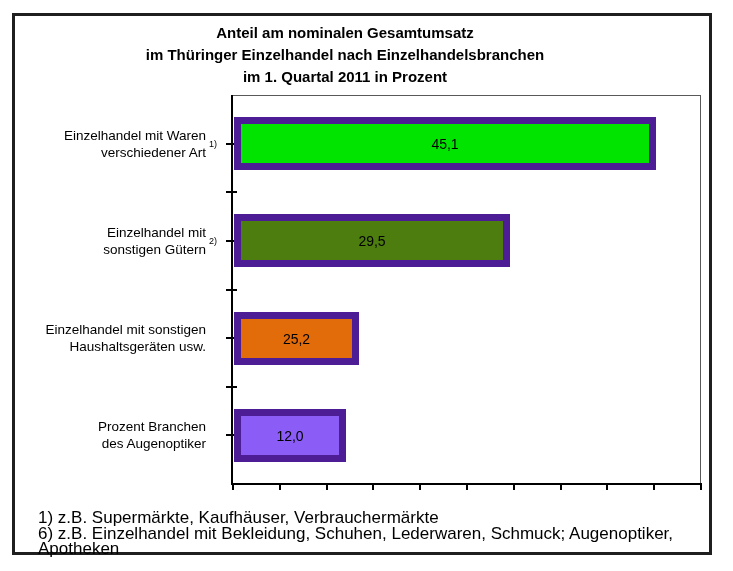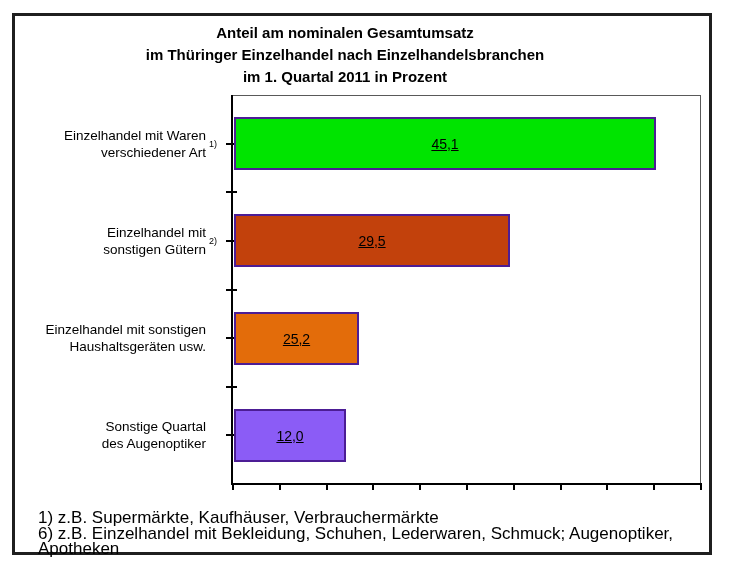--- a/index.html
+++ b/index.html
@@ -9,22 +9,22 @@
          border:3px solid #1f1f1f;box-sizing:border-box;background:#ffffff;}
   .title{position:absolute;left:15px;top:22px;width:660px;text-align:center;
          font-size:15px;font-weight:bold;line-height:22px;}
   .plot{position:absolute;left:233px;top:95px;width:468px;height:388px;
         border-top:1px solid #595959;border-right:1px solid #595959;
         box-sizing:border-box;background:#ffffff;}
   .y-axis{position:absolute;left:231px;top:95px;width:2px;height:390px;background:#000;}
   .x-axis{position:absolute;left:231px;top:483px;width:471px;height:2px;background:#000;}
   .xtick{position:absolute;top:483px;width:2px;height:7px;background:#000;z-index:1;}
   .ytick{position:absolute;left:226px;width:11px;height:2px;background:#000;z-index:1;}
-  .bar{position:absolute;border:2px solid #4c1d95;box-sizing:border-box;z-index:2;
-       display:flex;align-items:center;justify-content:center;text-decoration:underline;}
+  .bar{position:absolute;border:7px solid #4c1d95;box-sizing:border-box;z-index:2;
+       display:flex;align-items:center;justify-content:center;}
   .bar .val{font-size:14px;color:#000;}
   .cat-label{position:absolute;left:6px;width:200px;text-align:right;
              transform:translateY(-50%);font-size:13.5px;line-height:17px;z-index:3;}
   .cat-label .l2{position:relative;display:inline-block;}
   .cat-label sup{position:absolute;left:100%;top:-4px;margin-left:3px;
                  font-size:9px;line-height:9px;white-space:nowrap;}
   .footnotes{position:absolute;left:38px;top:510px;font-size:17px;line-height:15.5px;}
 </style>
 </head>
 <body>
@@ -60,21 +60,21 @@
       <div class="xtick" style="left: 606px;"></div>
       <div class="xtick" style="left: 653px;"></div>
       <div class="xtick" style="left: 700px;"></div>
     </div>
   <div class="y-axis"></div>
   <div class="x-axis"></div>
 
   <div class="bar" style="left: 234px; top: 117px; width: 422px; height: 53px; background: rgb(0, 228, 0);">
     <span class="val">45,1</span>
   </div>
-  <div class="bar" style="left: 234px; top: 214px; width: 276px; height: 53px; background: #c2410c;">
+  <div class="bar" style="left: 234px; top: 214px; width: 276px; height: 53px; background: #4d7c0f;">
     <span class="val">29,5</span>
   </div>
   <div class="bar" style="left: 234px; top: 312px; width: 125px; height: 53px; background: rgb(227, 108, 10);">
     <span class="val">25,2</span>
   </div>
   <div class="bar" style="left: 234px; top: 409px; width: 112px; height: 53px; background: #8b5cf6;">
     <span class="val">12,0</span>
   </div>
 
   <div class="cat-label" style="top: 144px;">
@@ -83,21 +83,21 @@
   </div>
   <div class="cat-label" style="top: 241px;">
     <div>Einzelhandel mit</div>
     <div><span class="l2"><span>sonstigen Gütern</span><sup>2)</sup></span></div>
   </div>
   <div class="cat-label" style="top: 338px;">
     <div>Einzelhandel mit sonstigen</div>
     <div><span class="l2"><span>Haushaltsgeräten usw.</span><sup></sup></span></div>
   </div>
   <div class="cat-label" style="top: 435px;">
-    <div>Sonstige Quartal</div>
+    <div>Prozent Branchen</div>
     <div><span class="l2"><span>des Augenoptiker</span><sup></sup></span></div>
   </div>
 
   <div class="footnotes">
     <div>1) z.B. Supermärkte, Kaufhäuser, Verbrauchermärkte</div>
     <div>6) z.B. Einzelhandel mit Bekleidung, Schuhen, Lederwaren, Schmuck; Augenoptiker, Apotheken</div>
   </div>
 </div>
 
 </body></html>

